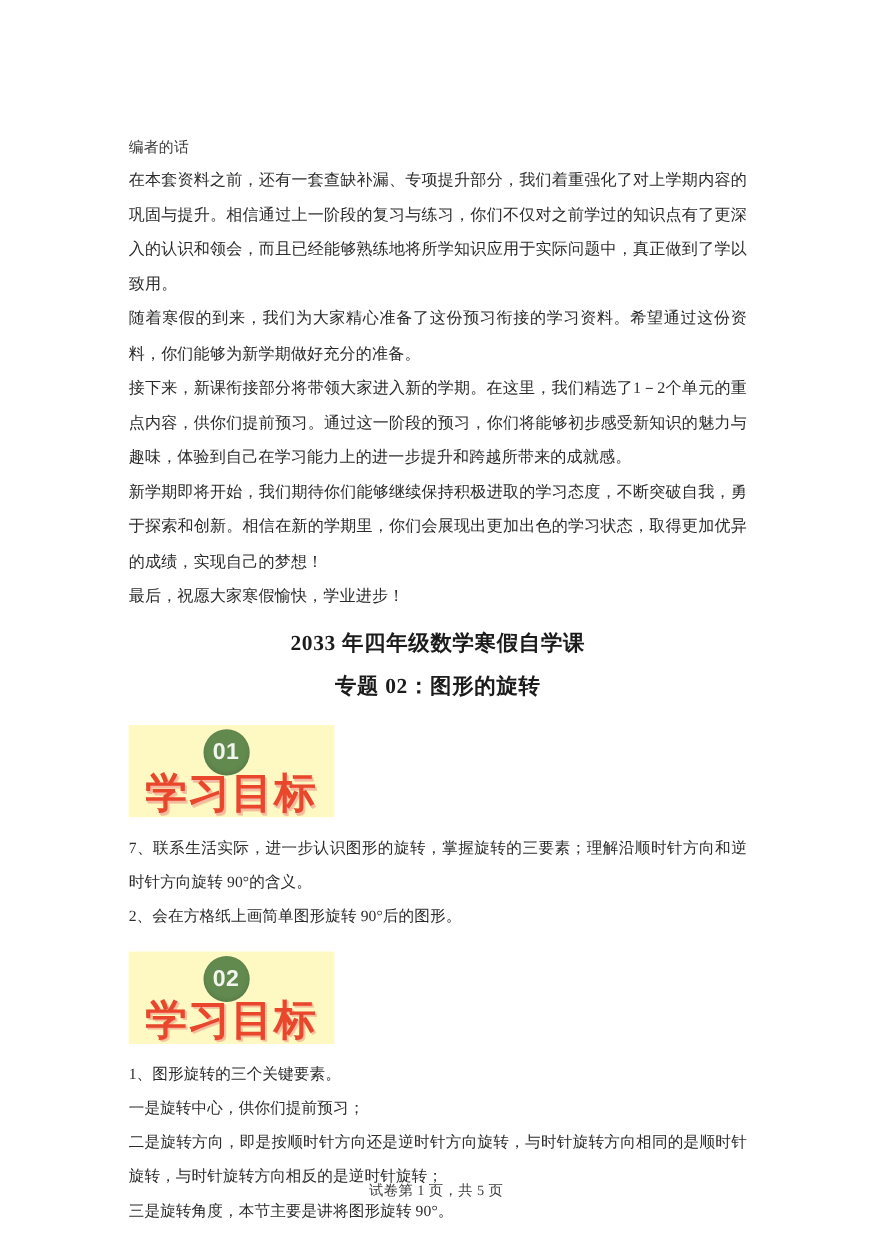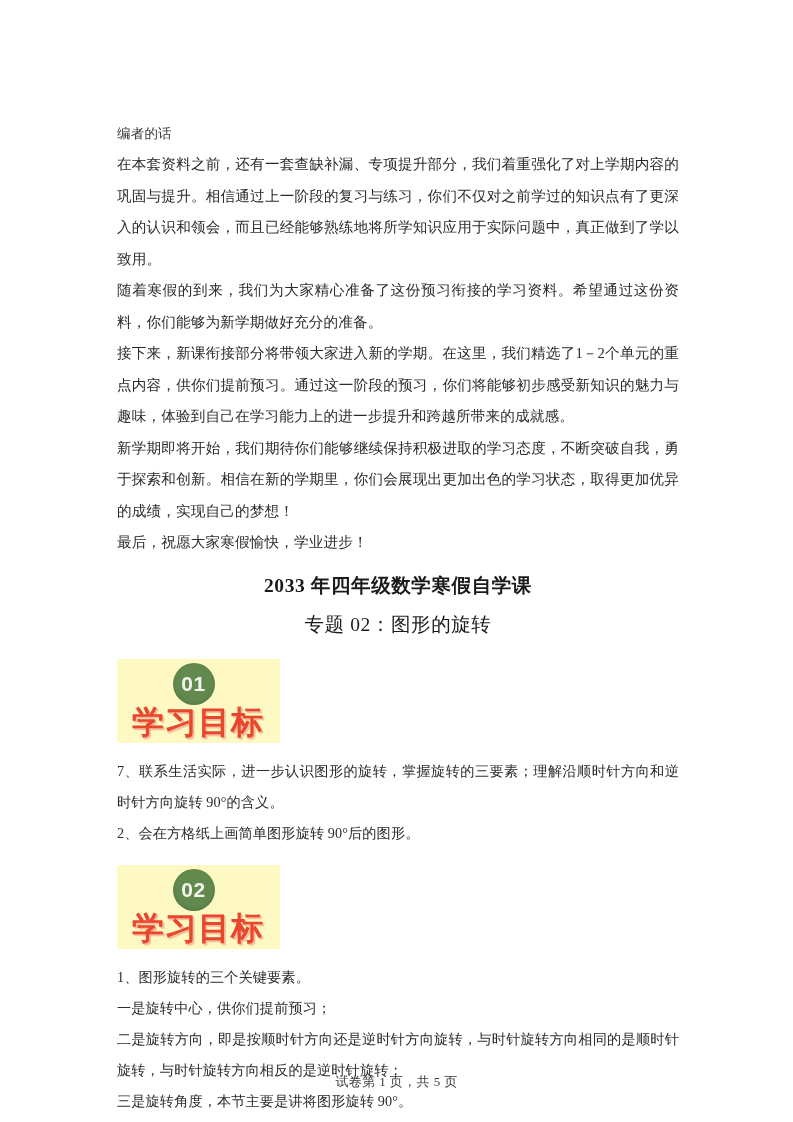--- a/index.html
+++ b/index.html
@@ -47,21 +47,21 @@
     text-align: center;
     font-weight: bold;
     font-size: 19.5px;
     line-height: 36px;
     letter-spacing: 0.6px;
     color: #1b1b1b;
     margin-top: 9px;
   }
   .doc-subtitle {
     text-align: center;
-    font-weight: normal;
+    font-weight: bold;
     font-size: 19.5px;
     line-height: 36px;
     letter-spacing: 0.6px;
     color: #1b1b1b;
     margin-top: 3px;
   }
 
   
   .banner {
     display: inline-flex;
@@ -85,21 +85,21 @@
     font-weight: bold;
     display: flex;
     align-items: center;
     justify-content: center;
     letter-spacing: 0.5px;
     box-shadow: inset 0 -2px 4px rgba(0,0,0,0.12);
   }
   .banner-title {
     font-family: "Liberation Sans", sans-serif;
     font-weight: bold;
-    font-size: 32px;
+    font-size: 38px;
     line-height: 34px;
     color: #e8472b;
     margin-left: 9px;
     letter-spacing: 1px;
     text-shadow: 1px 1px 0 #f6b7a2, 2px 2px 0 rgba(200,60,30,0.25);
   }
 
   
   .item {
     font-size: 14.2px;

